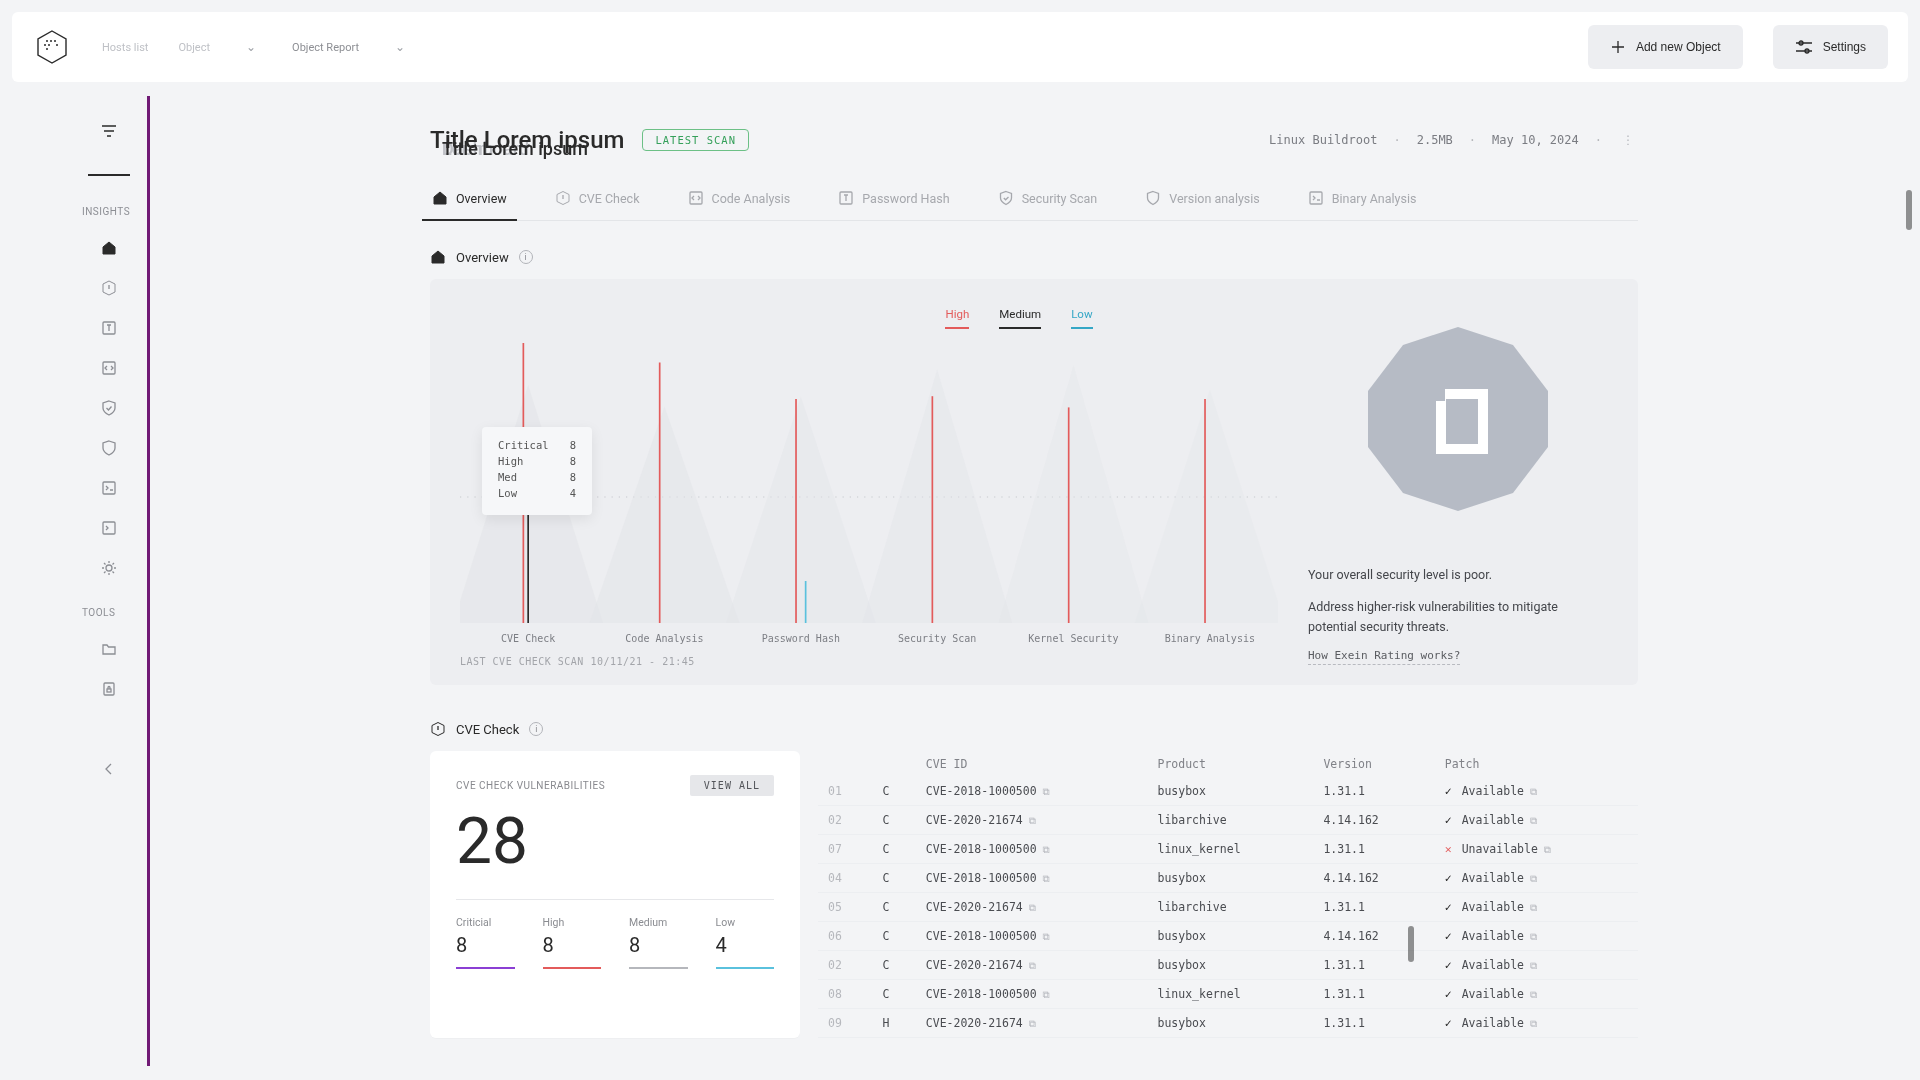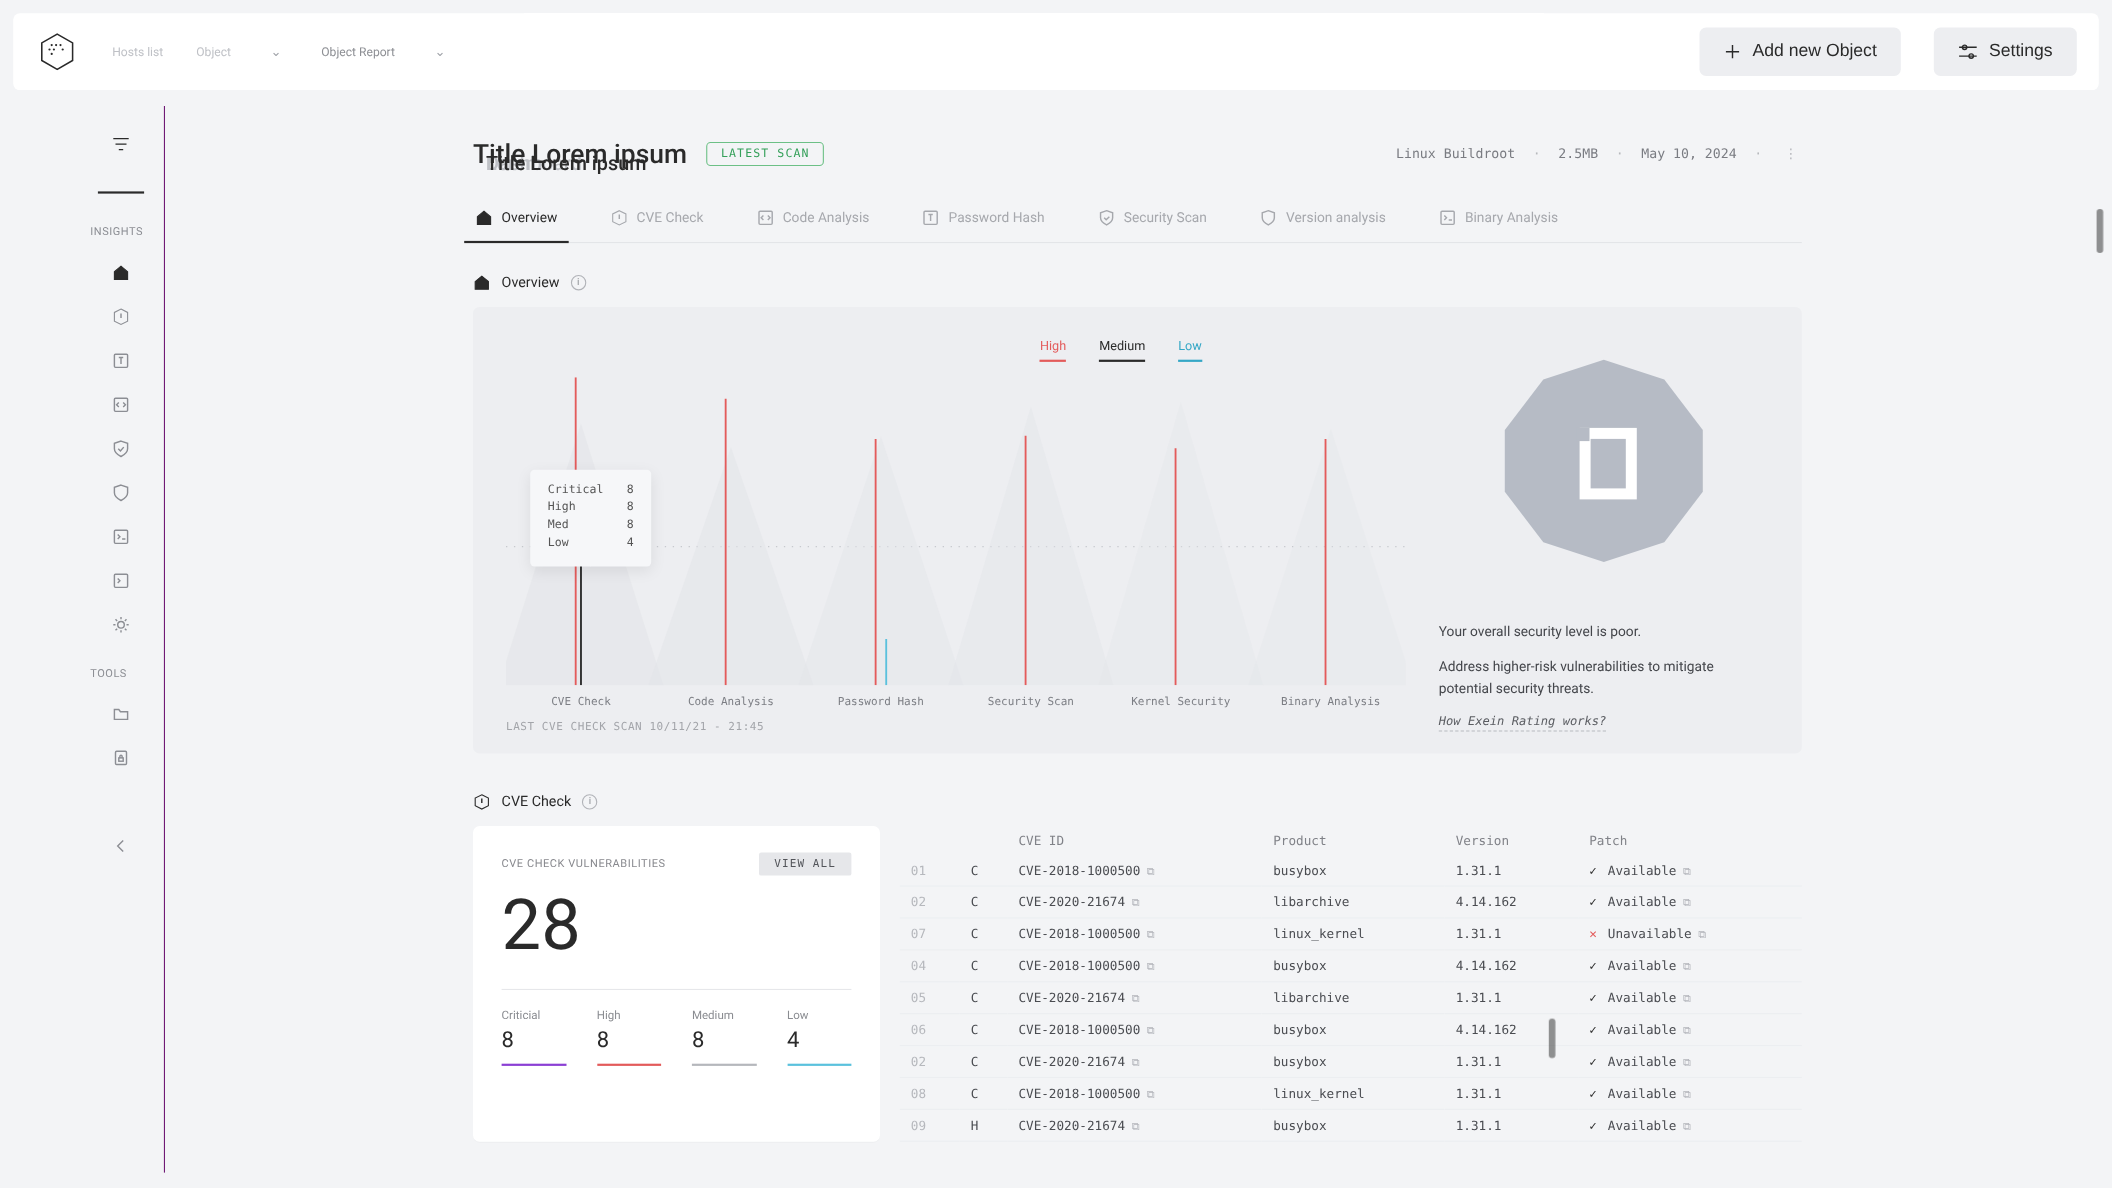--- a/index.html
+++ b/index.html
@@ -5,48 +5,48 @@
 * { margin:0; padding:0; box-sizing:border-box; }
 body {
   font-family: -apple-system, BlinkMacSystemFont, "Segoe UI", Roboto, Helvetica, sans-serif;
   background:#f3f4f6;
   color:#2a2a2a;
   font-size:13px;
   width:1920px;
   height:1080px;
   overflow:hidden;
 }
-.mono { font-family: "SF Mono", ui-monospace, Menlo, Consolas, monospace; font-style: italic; }
+.mono { font-family: "SF Mono", ui-monospace, Menlo, Consolas, monospace; }
 
 
 .topbar {
   position:fixed; top:12px; left:12px; right:12px; height:70px;
   background:#fff; border-radius:6px; display:flex; align-items:center;
   padding:0 20px; gap:30px;
 }
 .logo { width:40px; height:40px; display:flex; align-items:center; justify-content:center;}
 .bc { display:flex; flex-direction:column; gap:2px; }
 .bc .main { font-size:18px; font-weight:500; color:#bfc1c6; }
 .bc .sub  { font-size:11px; color:#bfc1c6; }
 .bc.active .main { color:#2a2a2a; }
 .bc.active .sub  { color:#8d8f94; }
 .chev { color:#9fa2a8; font-size:12px; padding:0 6px; cursor:pointer;}
 .spacer { flex:1; }
 .topbtn {
   height:44px; background:#edeef1; border:none; border-radius:6px;
   padding:0 22px; display:flex; align-items:center; gap:10px;
-  font-size:16px; color:#2a2a2a; cursor:pointer;
+  font-size:12px; color:#2a2a2a; cursor:pointer;
 }
 .topbtn svg, .topbtn .ic { display:inline-block;}
 
 
 .sidebar {
   position:fixed; top:96px; left:70px; bottom:14px; width:80px;
   display:flex; flex-direction:column; align-items:center;
-  border-right:1px solid #701a75; padding-top:20px; gap:10px;
+  border-right:3px solid #701a75; padding-top:20px; gap:10px;
 }
 .sidebar .sect { font-size:10px; letter-spacing:.5px; color:#8c8e94; align-self:flex-start; padding:14px 0 6px 12px;}
 .sidebar .divider { width:42px; height:2px; background:#2a2a2a; margin-bottom:6px;}
 .sb-item {
   width:38px; height:30px; display:flex; align-items:center; justify-content:center;
   color:#8c8e94; cursor:pointer; border-radius:4px;
 }
 .sb-item.active { color:#2a2a2a; }
 .sb-item svg { width:18px; height:18px; stroke:currentColor; fill:none;}
 .sb-bottom { margin-top:40px;}

